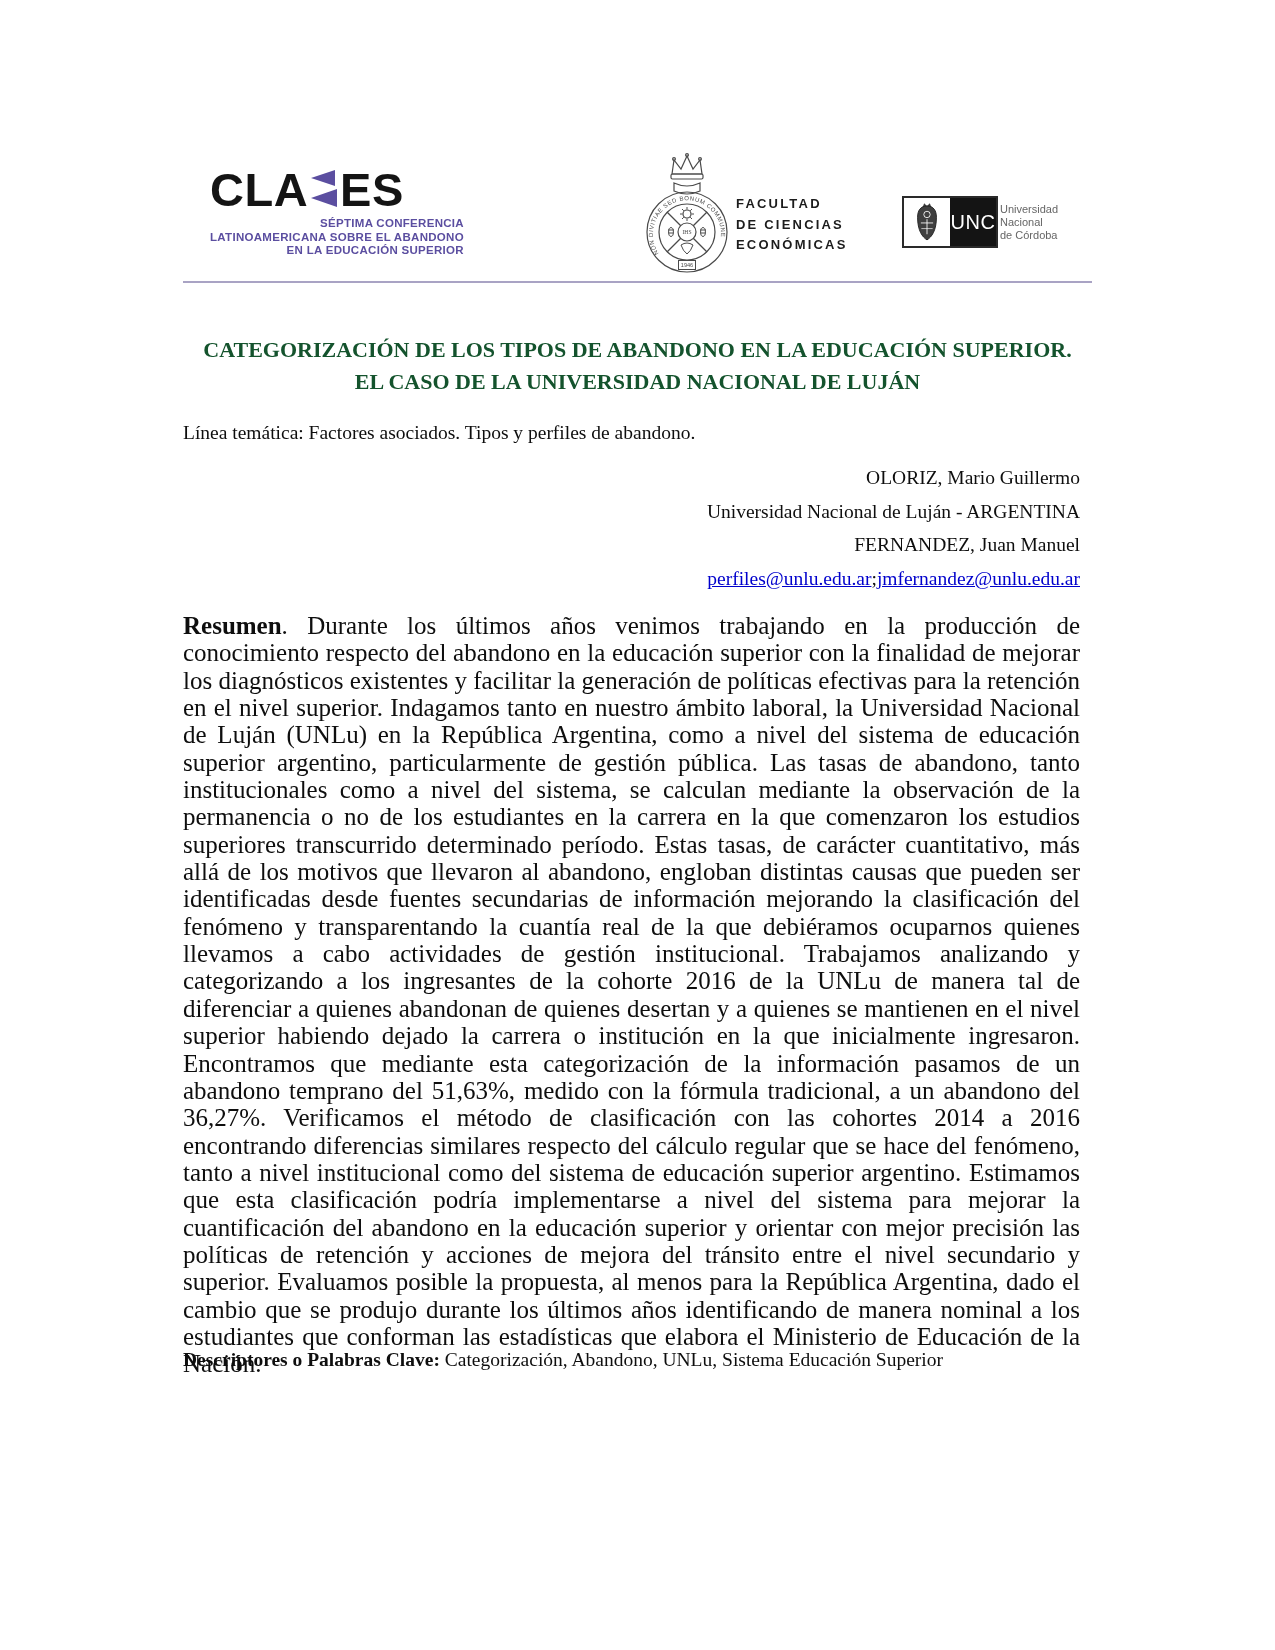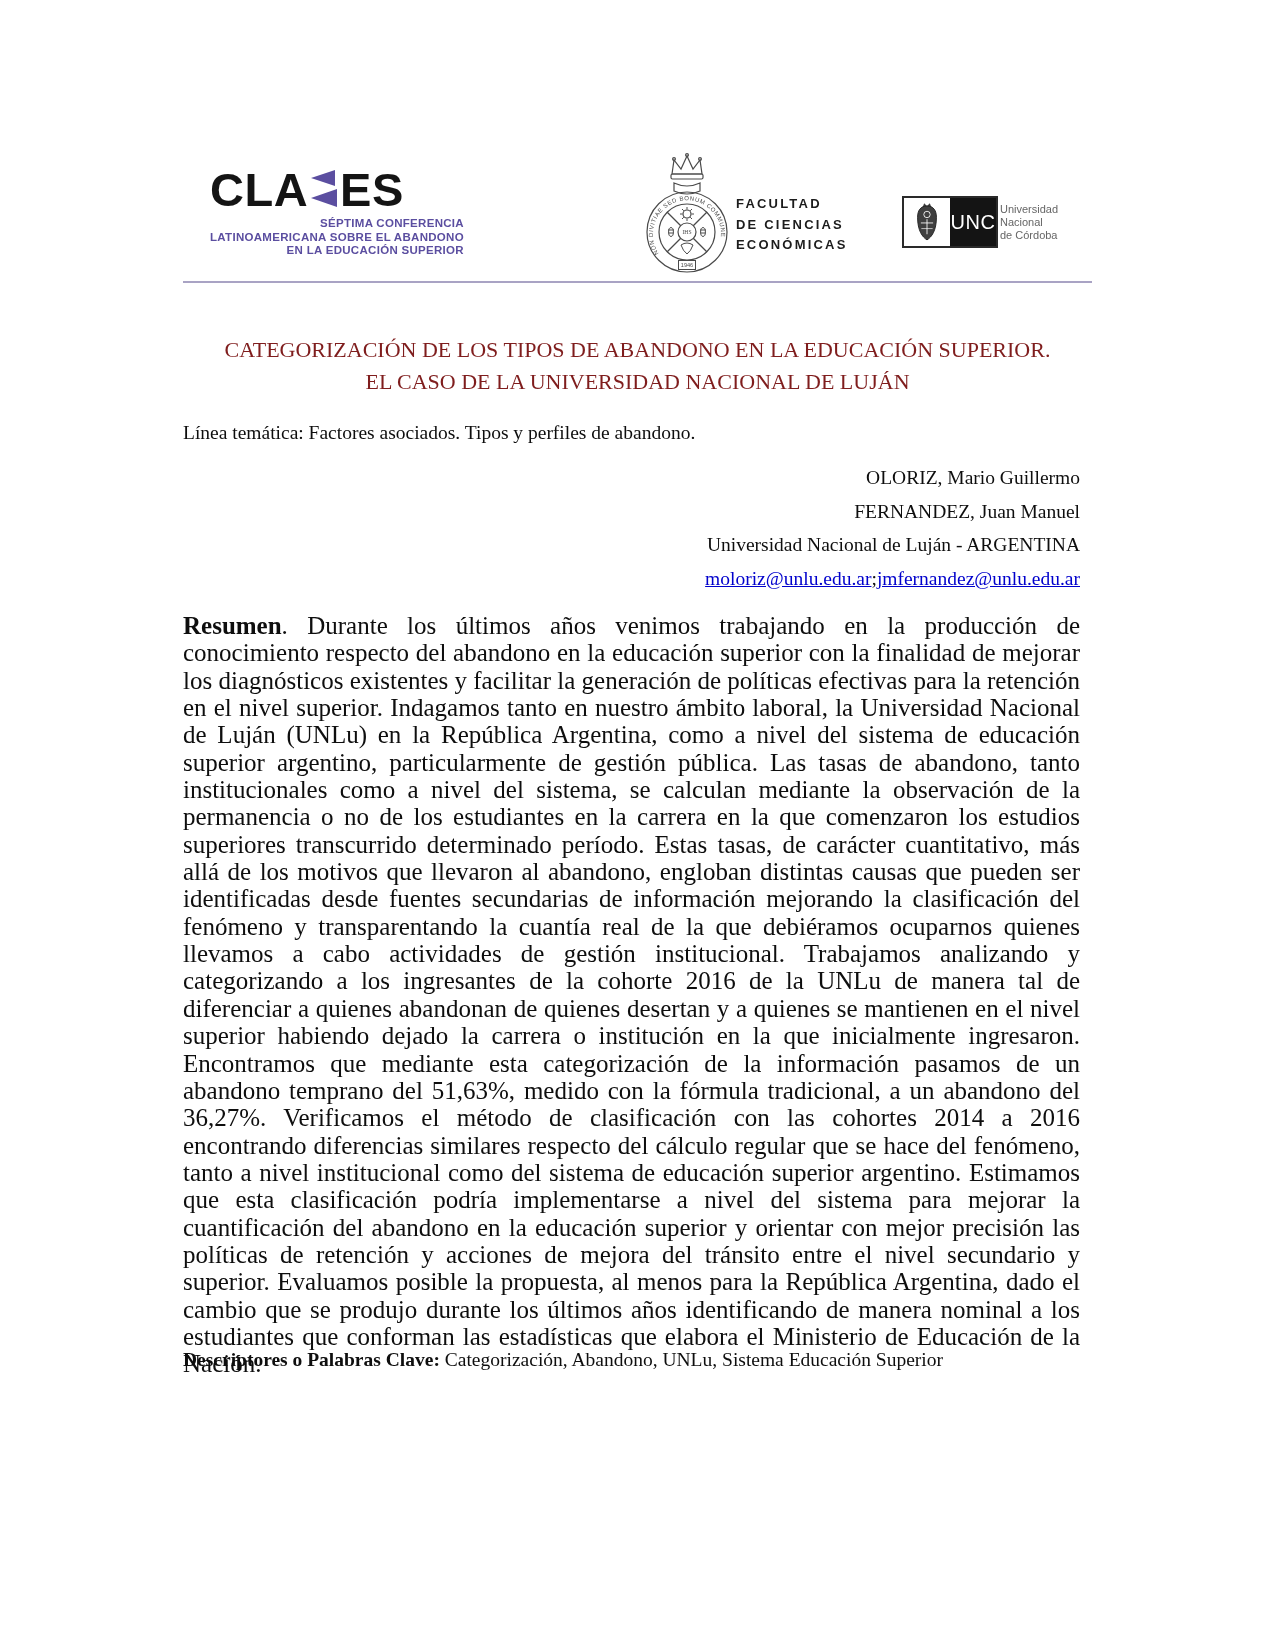--- a/index.html
+++ b/index.html
@@ -39,21 +39,21 @@
   .unc-box{width:96px;height:52px;border:2px solid #2a2a2a;display:flex;background:#fff;}
   .unc-shield-wrap{width:46px;display:flex;align-items:center;justify-content:center;background:#fff;}
   .unc-black{flex:1;background:#141414;color:#fff;display:flex;align-items:center;justify-content:center;
     font-family:"Liberation Sans",sans-serif;font-size:20px;letter-spacing:0.5px;}
   .unc-name{margin-left:2px;font-family:"Liberation Sans",sans-serif;font-size:11px;line-height:13px;color:#666;}
 
   .rule{position:absolute;left:183px;top:281px;width:909px;height:2px;background:var(--rule_color);}
 
   
   .title{position:absolute;left:160px;top:334px;width:955px;text-align:center;
-    font-weight:normal;font-size:22px;line-height:31.5px;color:#7f1d1d;}
+    font-weight:bold;font-size:22px;line-height:31.5px;color:#14532d;}
   .thematic{position:absolute;left:183px;top:419px;width:897px;font-size:19.5px;line-height:27px;}
   .authors{position:absolute;left:183px;top:461px;width:897px;text-align:right;font-size:19.5px;line-height:33.6px;}
   .email-link{color:var(--link_blue);text-decoration:underline;cursor:pointer;}
   .abstract{position:absolute;left:183px;top:612px;width:897px;text-align:justify;
     font-size:25px;line-height:27.35px;}
   .keywords{position:absolute;left:183px;top:1346px;width:897px;text-align:justify;
     font-size:19.5px;line-height:27.35px;}
   .seal text{font-family:"Liberation Sans",sans-serif;fill:#4a4a4a;}
   .seal .serifText{font-family:"Liberation Serif",serif;}
 </style>
@@ -161,22 +161,22 @@
 
   <div class="title">
     <div>CATEGORIZACIÓN DE LOS TIPOS DE ABANDONO EN LA EDUCACIÓN SUPERIOR.</div>
     <div>EL CASO DE LA UNIVERSIDAD NACIONAL DE LUJÁN</div>
   </div>
 
   <div class="thematic">Línea temática: Factores asociados. Tipos y perfiles de abandono.</div>
 
   <div class="authors">
     <div>OLORIZ, Mario Guillermo</div>
+    <div>Universidad Nacional de Luján - ARGENTINA</div>
     <div>FERNANDEZ, Juan Manuel</div>
-    <div>Universidad Nacional de Luján - ARGENTINA</div>
-    <div><a class="email-link">moloriz@unlu.edu.ar</a><span>;</span><a class="email-link">jmfernandez@unlu.edu.ar</a></div>
+    <div><a class="email-link">perfiles@unlu.edu.ar</a><span>;</span><a class="email-link">jmfernandez@unlu.edu.ar</a></div>
   </div>
 
   <div class="abstract"><b>Resumen</b><span>. </span><span>Durante los últimos años venimos trabajando en la producción de conocimiento respecto del abandono en la educación superior con la finalidad de mejorar los diagnósticos existentes y facilitar la generación de políticas efectivas para la retención en el nivel superior. Indagamos tanto en nuestro ámbito laboral, la Universidad Nacional de Luján (UNLu) en la República Argentina, como a nivel del sistema de educación superior argentino, particularmente de gestión pública. Las tasas de abandono, tanto institucionales como a nivel del sistema, se calculan mediante la observación de la permanencia o no de los estudiantes en la carrera en la que comenzaron los estudios superiores transcurrido determinado período. Estas tasas, de carácter cuantitativo, más allá de los motivos que llevaron al abandono, engloban distintas causas que pueden ser identificadas desde fuentes secundarias de información mejorando la clasificación del fenómeno y transparentando la cuantía real de la que debiéramos ocuparnos quienes llevamos a cabo actividades de gestión institucional. Trabajamos analizando y categorizando a los ingresantes de la cohorte 2016 de la UNLu de manera tal de diferenciar a quienes abandonan de quienes desertan y a quienes se mantienen en el nivel superior habiendo dejado la carrera o institución en la que inicialmente ingresaron. Encontramos que mediante esta categorización de la información pasamos de un abandono temprano del 51,63%, medido con la fórmula tradicional, a un abandono del 36,27%. Verificamos el método de clasificación con las cohortes 2014 a 2016 encontrando diferencias similares respecto del cálculo regular que se hace del fenómeno, tanto a nivel institucional como del sistema de educación superior argentino. Estimamos que esta clasificación podría implementarse a nivel del sistema para mejorar la cuantificación del abandono en la educación superior y orientar con mejor precisión las políticas de retención y acciones de mejora del tránsito entre el nivel secundario y superior. Evaluamos posible la propuesta, al menos para la República Argentina, dado el cambio que se produjo durante los últimos años identificando de manera nominal a los estudiantes que conforman las estadísticas que elabora el Ministerio de Educación de la Nación.</span></div>
 
   <div class="keywords"><b>Descriptores o Palabras Clave:</b><span> Categorización, Abandono, UNLu, Sistema Educación Superior</span></div>
 
 </div>
 
 </body></html>

